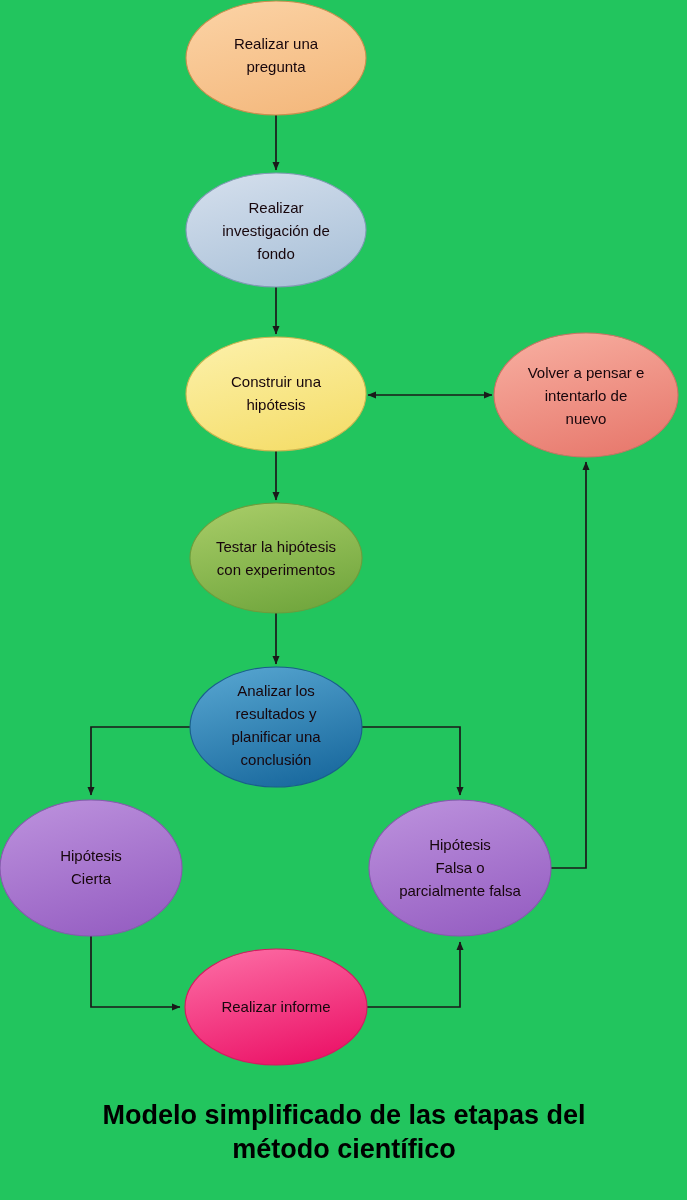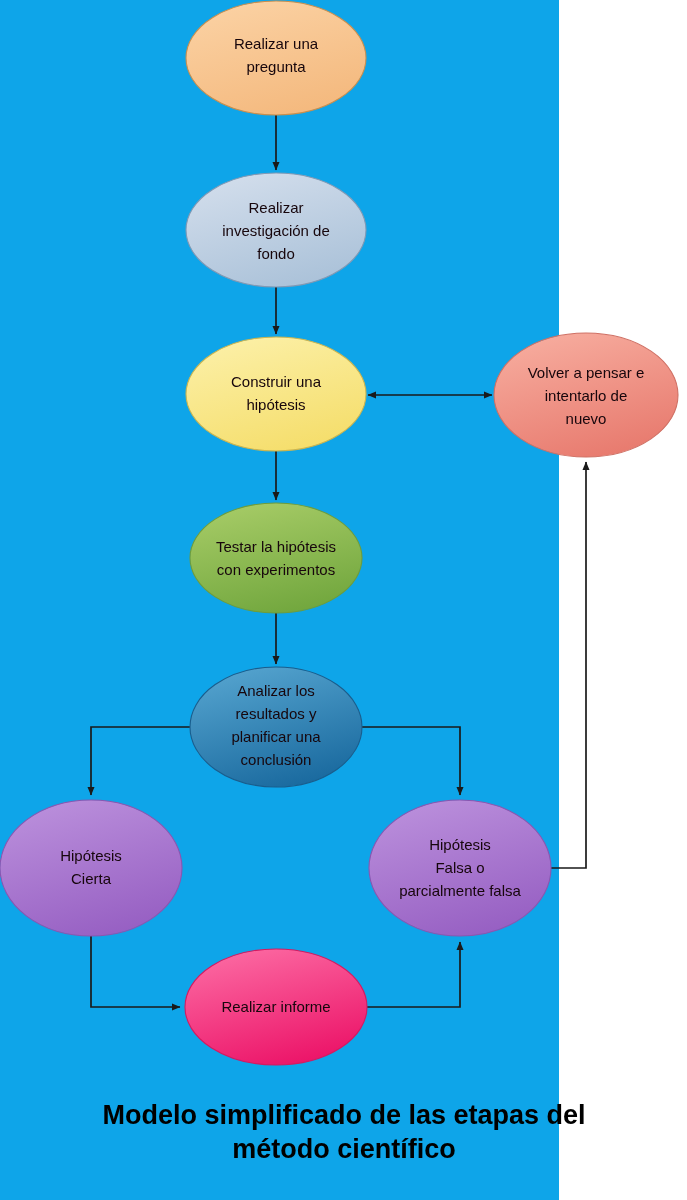--- a/index.html
+++ b/index.html
@@ -8,23 +8,23 @@
     background: #ffffff;
   }
   body {
     width: 687px;
     height: 1200px;
     overflow: hidden;
     font-family: "Liberation Sans", sans-serif;
   }
   #diagram-root {
     position: relative;
-    width: 559px;
+    width: 687px;
     height: 1200px;
-    background: #0ea5e9;
+    background: #22c55e;
   }
   svg#flow-svg {
     display: block;
     width: 687px;
     height: 1200px;
   }
   .node-label {
     font-family: "Liberation Sans", sans-serif;
     font-size: 15px;
     fill: #17060c;

